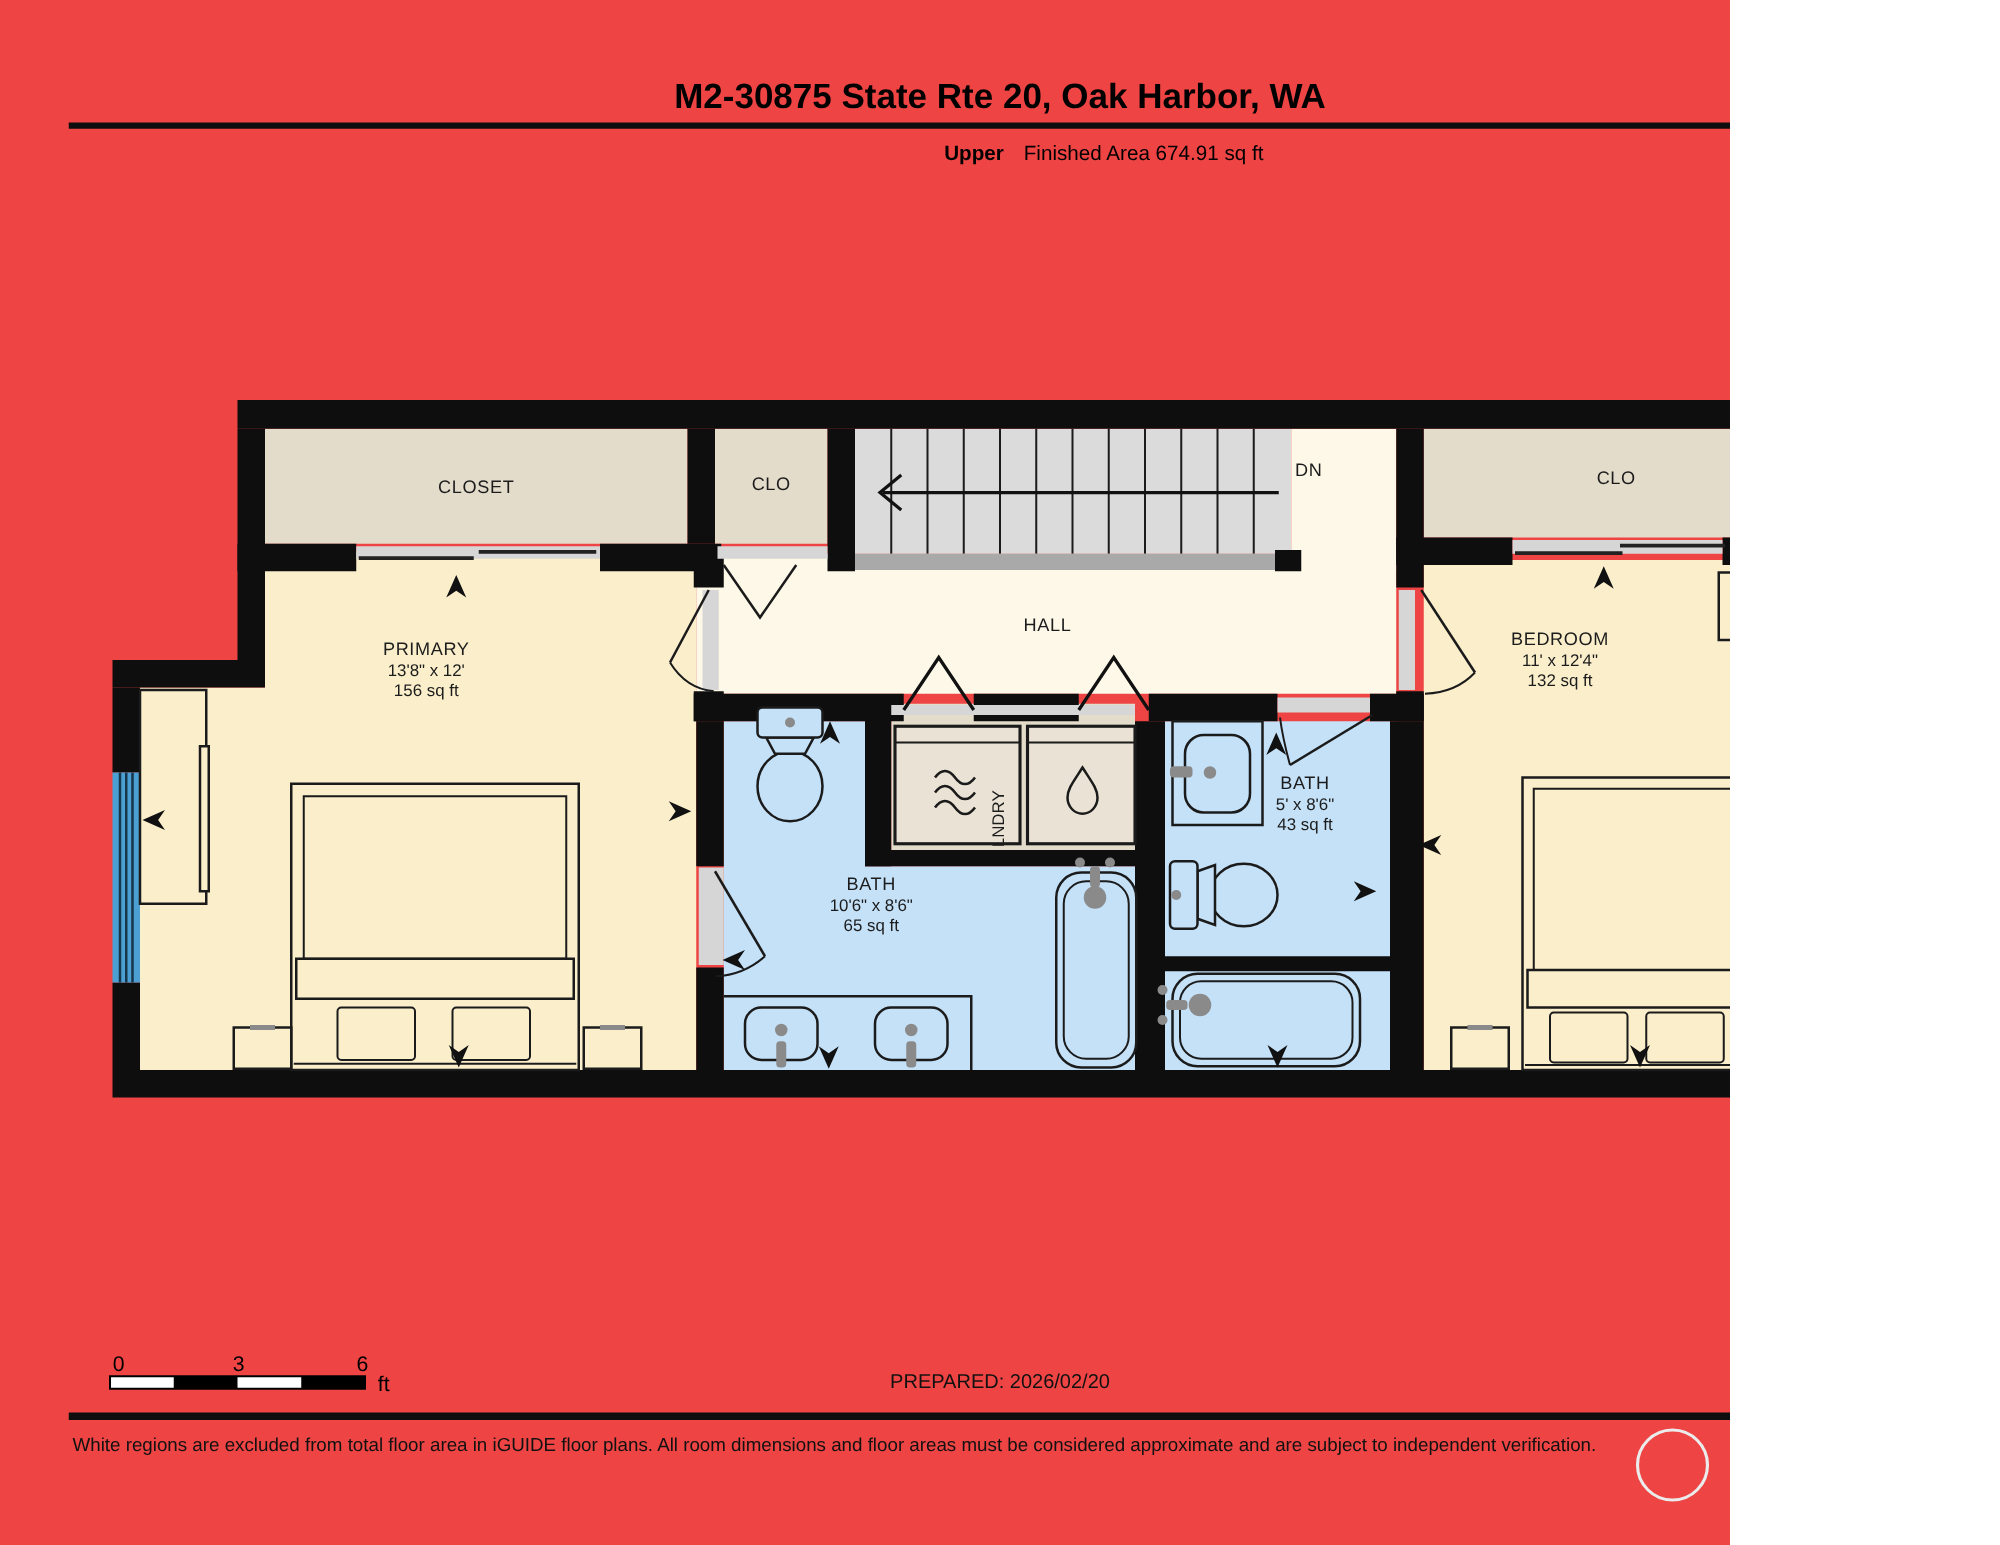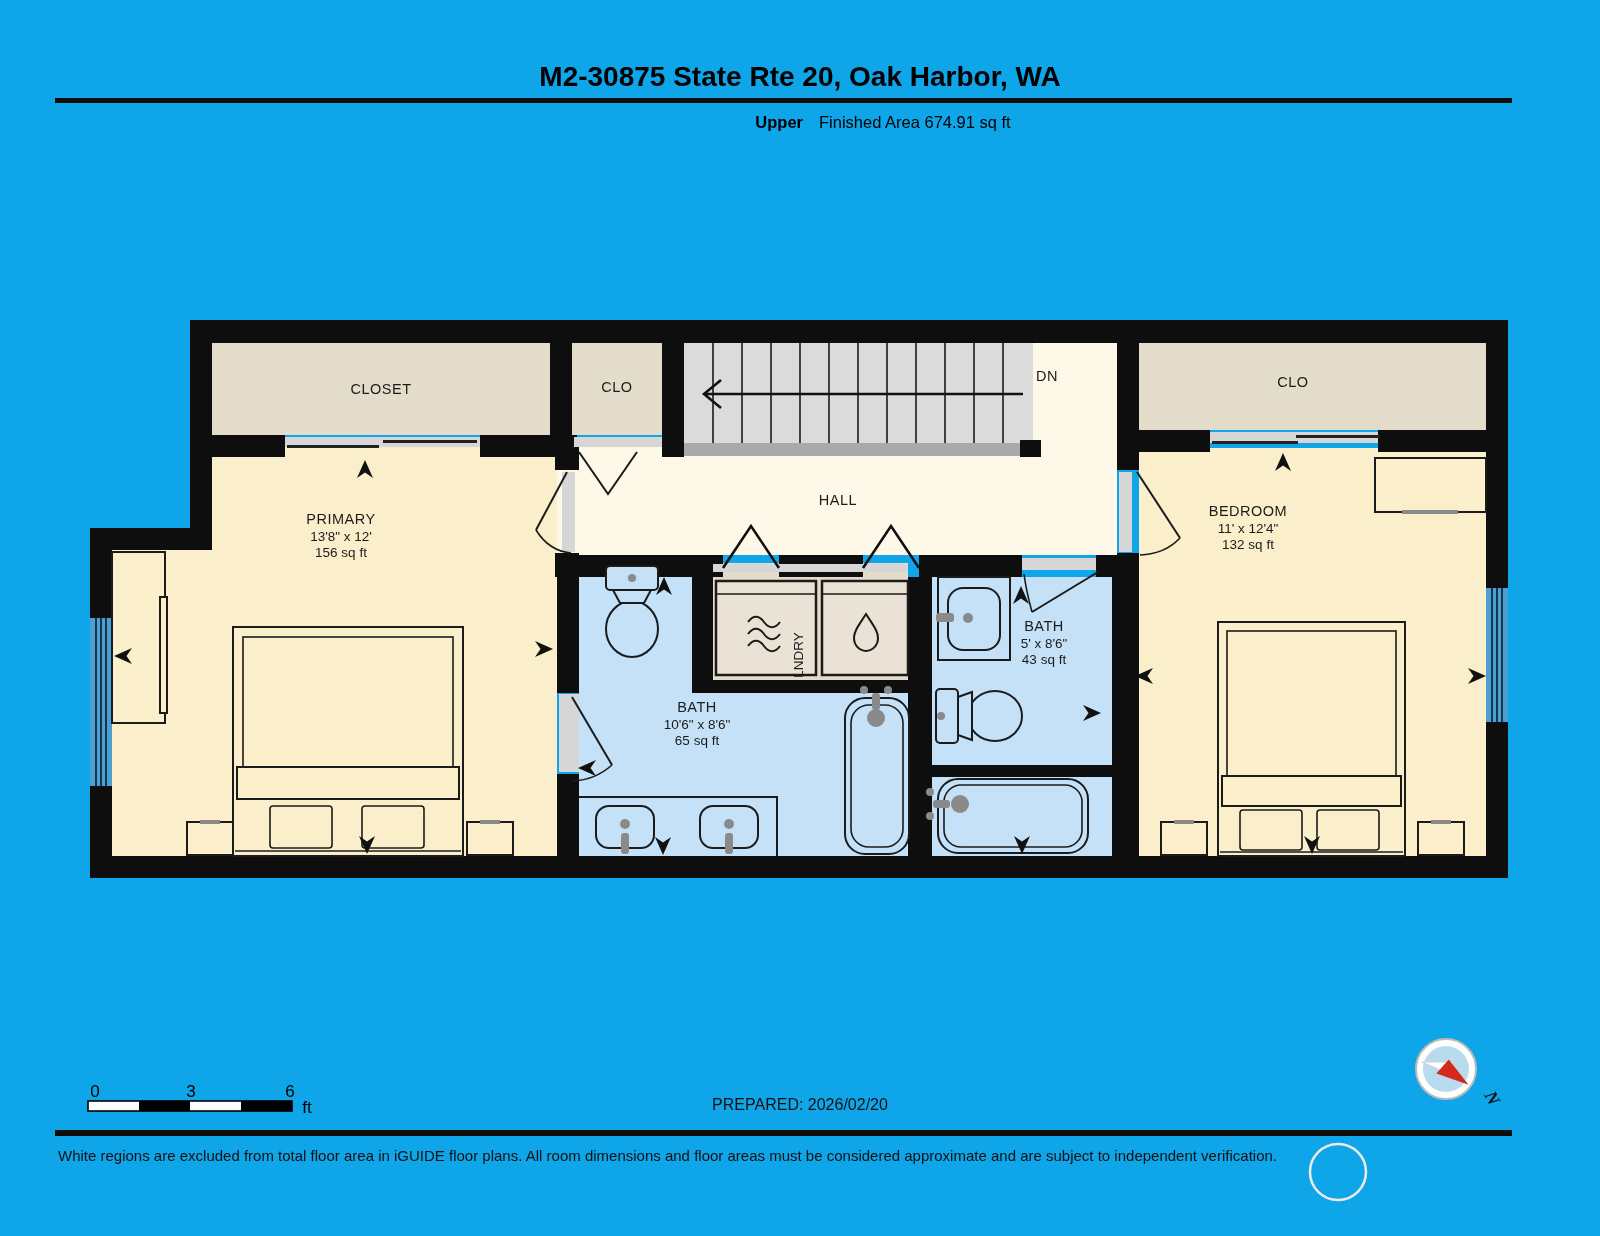--- a/index.html
+++ b/index.html
@@ -1,16 +1,16 @@
 <!DOCTYPE html>
 <html><head>
 <meta charset="utf-8">
 <style>
   html,body{margin:0;padding:0;background:#ffffff;}
-  .page{position:relative;width:1600px;height:1236px;background:#0ea5e9;overflow:hidden;
+  .page{position:relative;width:1384px;height:1236px;background:#ef4444;overflow:hidden;
         font-family:"Liberation Sans",sans-serif;}
   svg{position:absolute;left:0;top:0;}
   
   .wall{fill:#0e0e0e;}
   .floor-y{fill:#faeecb;}      
   .floor-h{fill:#fdf8e7;}      
   .floor-c{fill:#e4dccb;}      
   .floor-b{fill:#c4e1f8;}      
   .floor-s{fill:#dbdbdb;}      
   .landing{fill:#a9a9a9;}

